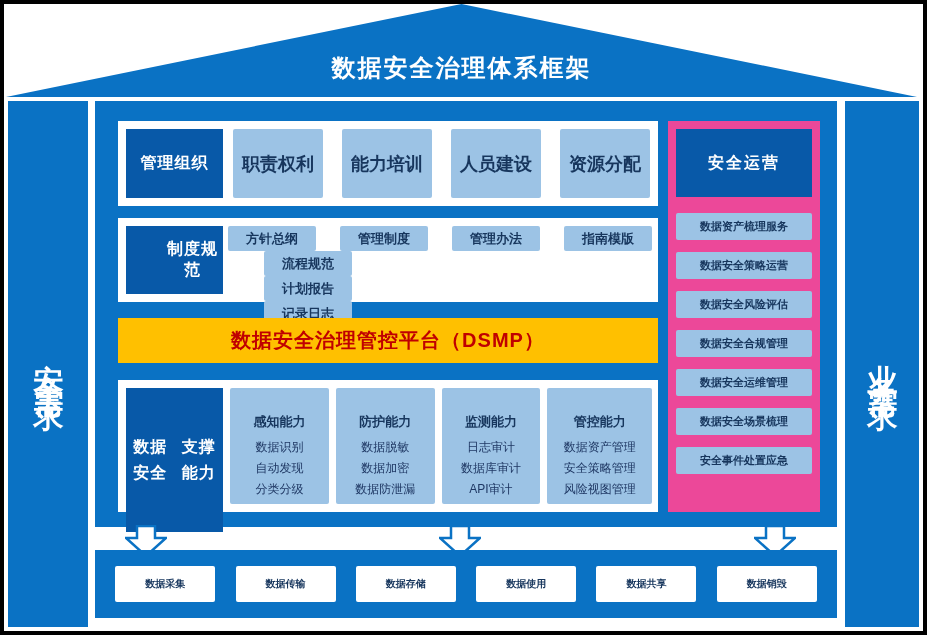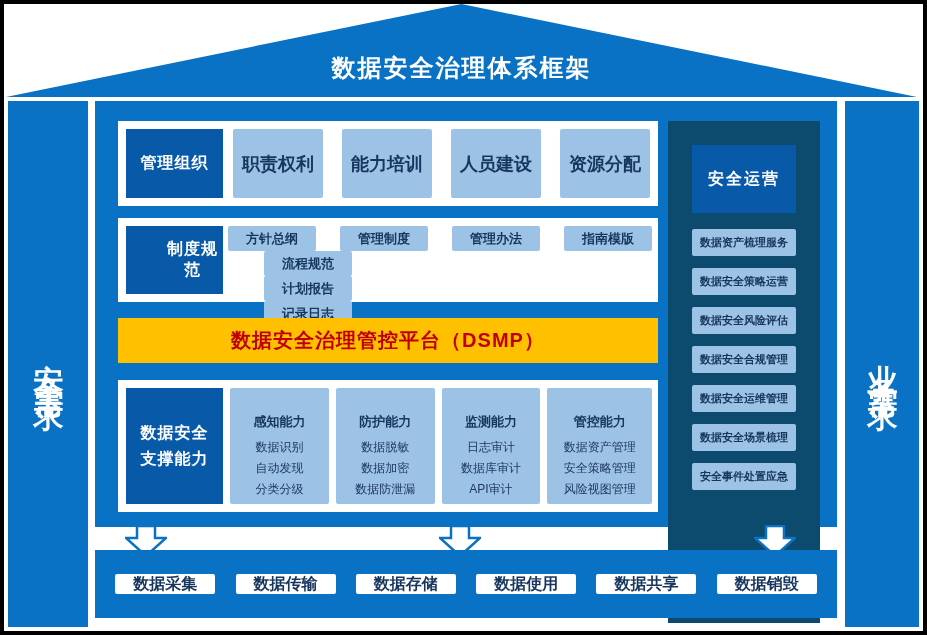--- a/index.html
+++ b/index.html
@@ -41,31 +41,31 @@
   }
   
   .main-panel {
     position:absolute; left:91px; top:97px; width:742px; height:426px;
     background:var(--blue);
   }
   .white-panel { position:absolute; background:#fff; }
   .panel-mgmt { left:23px; top:20px;  width:540px; height:85px; }
   .panel-reg  { left:23px; top:117px; width:540px; height:84px; }
   .panel-cap  { left:23px; top:279px; width:540px; height:132px; }
-  .ops-panel  { left:573px; top:20px; width:152px; height:502px; background:#0c4a6e; position:absolute; padding:24px; }
+  .ops-panel  { left:573px; top:20px; width:152px; height:391px; background:#ec4899; position:absolute; padding:8px; }
 
   .dark-label {
     position:absolute; left:8px; top:8px; width:97px;
     background:var(--darkblue); color:#fff; font-weight:bold; font-size:16px;
     display:flex; align-items:center; justify-content:center; text-align:center;
     letter-spacing:1px;
   }
   .panel-mgmt .dark-label { height:69px; }
   .panel-reg  .dark-label { height:68px;padding-left:36px; }
-  .panel-cap  .dark-label { height:116px; flex-direction:column; line-height:1.6; }
+  .panel-cap  .dark-label { height:144px; flex-direction:row; line-height:1.6; }
 
   .mgmt-items {
     position:absolute; left:115px; right:8px; top:8px; bottom:8px;
     display:flex; justify-content:space-between;
   }
   .mgmt-box {
     width:90px; height:69px; background:var(--lightblue); border-radius:2px;
     display:flex; align-items:center; justify-content:center;
     color:var(--navy); font-weight:bold; font-size:18px;
   }
@@ -112,23 +112,23 @@
   .arrow { position:absolute; top:521px; width:42px; height:32px; }
   .arrow.a1 { left:121px; }
   .arrow.a2 { left:435px; }
   .arrow.a3 { left:750px; }
   
   .bottom-bar {
     position:absolute; left:91px; top:546px; width:742px; height:68px;
     background:var(--blue); display:flex; align-items:center; justify-content:space-evenly;
   }
   .life-box {
-    width:100px; height:20px; background:#fff; border-radius:2px;
-    display:flex; align-items:center; justify-content:center;
-    color:var(--navy); font-weight:bold; font-size:16px;
+    width:100px; height:36px; background:#fff; border-radius:2px;
+    display:flex; align-items:center; justify-content:center;
+    color:var(--navy); font-weight:bold; font-size:10px;
   }
 </style>
 </head>
 <body>
 
 <div class="canvas">
 
   <div class="roof"></div>
   <div class="roof-title">数据安全治理体系框架</div>
 

